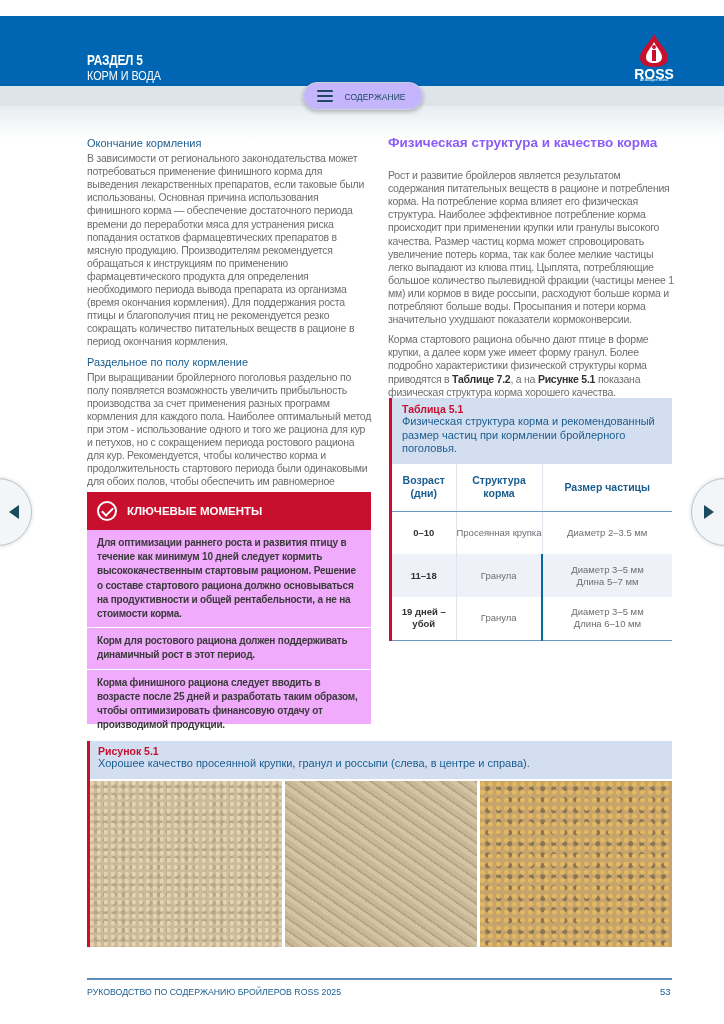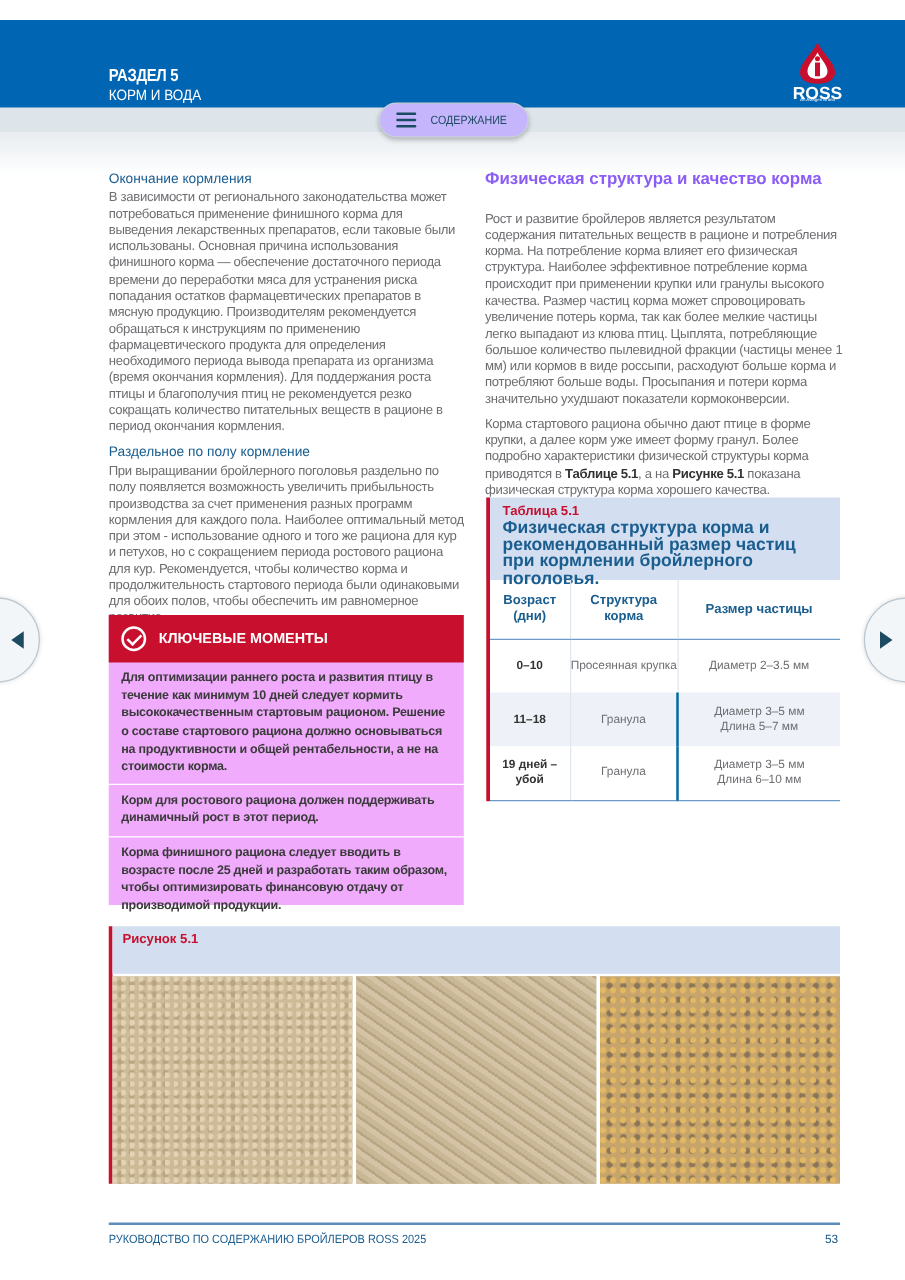--- a/index.html
+++ b/index.html
@@ -23,21 +23,21 @@
   p { margin-bottom: 7px; }
   b { color: #333; }
   .keybox { position: absolute; left: 87px; top: 492px; width: 284px; height: 232px; background: #f0abfc; }
   .keyhead { height: 38px; background: #c8102e; display: flex; align-items: center; padding-left: 10px; gap: 10px; }
   .check { width: 20px; height: 20px; border: 2px solid #fff; border-radius: 50%; position: relative; }
   .check:after { content: ""; position: absolute; left: 5px; top: 2px; width: 5px; height: 9px; border-right: 2px solid #fff; border-bottom: 2px solid #fff; transform: rotate(45deg); }
   .keytitle { color: #fff; font-weight: bold; font-size: 11.5px; }
   .keyitem { padding: 6px 10px 6px 10px; font-size: 10px; line-height: 14.2px; font-weight: bold; color: #3a3a3a; border-bottom: 1px solid #fff; letter-spacing: -0.2px; }
   .tcap { position: absolute; left: 389px; top: 398px; width: 283px; height: 66px; background: #d3def0; border-left: 3px solid #c8102e; padding: 5px 10px; }
   .tcap-num, .fcap-num { color: #c8102e; font-weight: bold; font-size: 10.5px; }
-  .tcap-title, .fcap-title { color: #1a5d8f; font-weight: bold; font-size: 14px; line-height: 13.5px; }
+  .tcap-title, .fcap-title { color: #1a5d8f; font-weight: normal; font-size: 11px; line-height: 13.5px; }
   .tblwrap { position: absolute; left: 389px; top: 464px; width: 283px; height: 177px; border-left: 3px solid #c8102e; }
   table { width: 280px; border-collapse: collapse; font-size: 9.5px; color: #6d6e71; text-align: center; }
   th { color: #1a5d8f; font-size: 10.5px; font-weight: bold; height: 47px; border-bottom: 1px solid #6a9bc8; line-height: 13px; }
   td { height: 43px; line-height: 12px; }
   td.age { font-weight: bold; color: #333; font-size: 9.5px; }
   tr.alt td { background: #eef2f8; }
   tbody tr:last-child td { border-bottom: 1px solid #6a9bc8; }
   .vline { border-left: 1px solid #e0e6ee; }
   .vline2 { border-left: 2px solid #0369a1; }
   .fig { position: absolute; left: 87px; top: 741px; width: 585px; height: 206px; border-left: 3px solid #c8102e; }
@@ -98,21 +98,21 @@
     <div class="keytitle">КЛЮЧЕВЫЕ МОМЕНТЫ</div>
   </div>
   <div class="keyitem">Для оптимизации раннего роста и развития птицу в течение как минимум 10 дней следует кормить высококачественным стартовым рационом. Решение о составе стартового рациона должно основываться на продуктивности и общей рентабельности, а не на стоимости корма.</div>
   <div class="keyitem">Корм для ростового рациона должен поддерживать динамичный рост в этот период.</div>
   <div class="keyitem" style="border-bottom:none">Корма финишного рациона следует вводить в возрасте после 25 дней и разработать таким образом, чтобы оптимизировать финансовую отдачу от производимой продукции.</div>
 </div>
 
 <div class="col col-right">
   <h2 class="main">Физическая структура и качество корма</h2>
   <p>Рост и развитие бройлеров является результатом содержания питательных веществ в рационе и потребления корма. На потребление корма влияет его физическая структура. Наиболее эффективное потребление корма происходит при применении крупки или гранулы высокого качества. Размер частиц корма может спровоцировать увеличение потерь корма, так как более мелкие частицы легко выпадают из клюва птиц. Цыплята, потребляющие большое количество пылевидной фракции (частицы менее 1 мм) или кормов в виде россыпи, расходуют больше корма и потребляют больше воды. Просыпания и потери корма значительно ухудшают показатели кормоконверсии.</p>
-  <p><span>Корма стартового рациона обычно дают птице в форме крупки, а далее корм уже имеет форму гранул. Более подробно характеристики физической структуры корма приводятся в </span><b>Таблице 5.1</b><span>, а на </span><b>Рисунке 5.1</b><span> показана физическая структура корма хорошего качества.</span></p>
+  <p><span>Корма стартового рациона обычно дают птице в форме крупки, а далее корм уже имеет форму гранул. Более подробно характеристики физической структуры корма приводятся в </span><b>Таблице 7.2</b><span>, а на </span><b>Рисунке 5.1</b><span> показана физическая структура корма хорошего качества.</span></p>
 </div>
 
 <div class="tcap">
   <div class="tcap-num">Таблица 5.1</div>
   <div class="tcap-title">Физическая структура корма и рекомендованный размер частиц при кормлении бройлерного поголовья.</div>
 </div>
 
 <div class="tblwrap">
   <table>
     <thead>
@@ -146,20 +146,21 @@
             <div>Длина 6–10 мм</div>
           </td>
       </tr>
     </tbody>
   </table>
 </div>
 
 <div class="fig">
   <div class="fcap">
     <div class="fcap-num">Рисунок 5.1</div>
+    <div class="fcap-title">Хорошее качество просеянной крупки, гранул и россыпи (слева, в центре и справа).</div>
   </div>
   <div class="photos">
     <div class="photo p1"></div>
     <div class="photo p2"></div>
     <div class="photo p3"></div>
   </div>
 </div>
 
 <div class="nav nav-prev">
     <div class="tri-l"></div>

